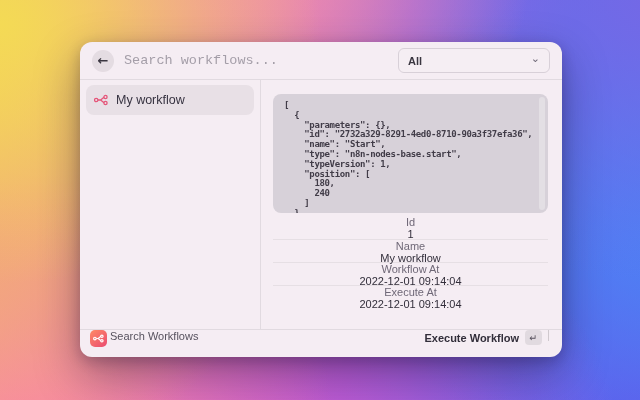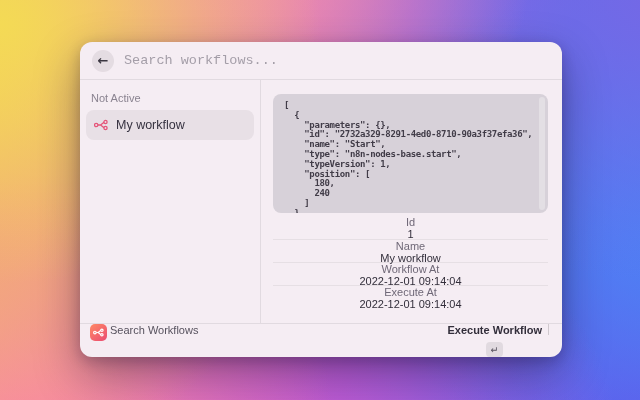--- a/index.html
+++ b/index.html
@@ -76,46 +76,49 @@
   .meta-label { color:#6f6877; }
   .meta-value { color:#322e3a; font-weight:500; }
 
   
   .footer { flex:0 0 28px; border-top:1px solid rgba(0,0,0,.08);
             display:flex; align-items:flex-start; padding:0 10px; gap:3px; }
   .app-icon { width:17px; height:17px; border-radius:5px;
               background:linear-gradient(140deg,#ff8a66,#ea4b71);
               display:flex; align-items:center; justify-content:center; }
   .app-label { font-size:11px; color:#57525e; flex:1; }
-  .footer-action { display:flex; align-items:center; gap:6px; cursor:pointer;flex-direction:column; }
+  .footer-action { display:flex; align-items:center; gap:6px; cursor:pointer; }
   .exec-label { font-size:11px; font-weight:700; color:#322e3a; }
   .actions-label { font-size:11px; color:#57525e; }
   .key { height:15px; min-width:17px; padding:0 3px; border-radius:4px;
          background:rgba(0,0,0,.08); color:#57525e; font-size:9.5px;
          font-family:"DejaVu Sans", sans-serif;
          display:flex; align-items:center; justify-content:center; }
   .vsep { width:1px; height:11px; background:rgba(0,0,0,.15); margin:0 3px; }
 </style>
 </head>
 <body>
 
 <div class="desktop">
   <div class="window">
 
     <div class="header">
       <button class="back-btn">
         <span>←</span>
       </button>
       <input class="search-input" type="text" placeholder="Search workflows..." style="">
+      <div class="dropdown">
+        <span class="dropdown-value">All</span>
+        <span class="chevron">⌄</span>
+      </div>
     </div>
 
     <div class="body">
 
       <div class="sidebar">
-        <div class="section-title">Not Active</div>
         <div class="list-item selected">
           <span class="node-icon">
             <svg width="14" height="12" viewBox="0 0 14 12" fill="none">
               <circle cx="2.2" cy="6" r="1.7" stroke="#e5567a" stroke-width="1.3"></circle>
               <path d="M4 6 H6.6 M6.6 6 L10 3.2 M6.6 6 L10 8.8" stroke="#e5567a" stroke-width="1.3"></path>
               <circle cx="11.5" cy="3" r="1.6" stroke="#e5567a" stroke-width="1.3"></circle>
               <circle cx="11.5" cy="9" r="1.6" stroke="#e5567a" stroke-width="1.3"></circle>
             </svg>
           </span>
           <span>My workflow</span>

